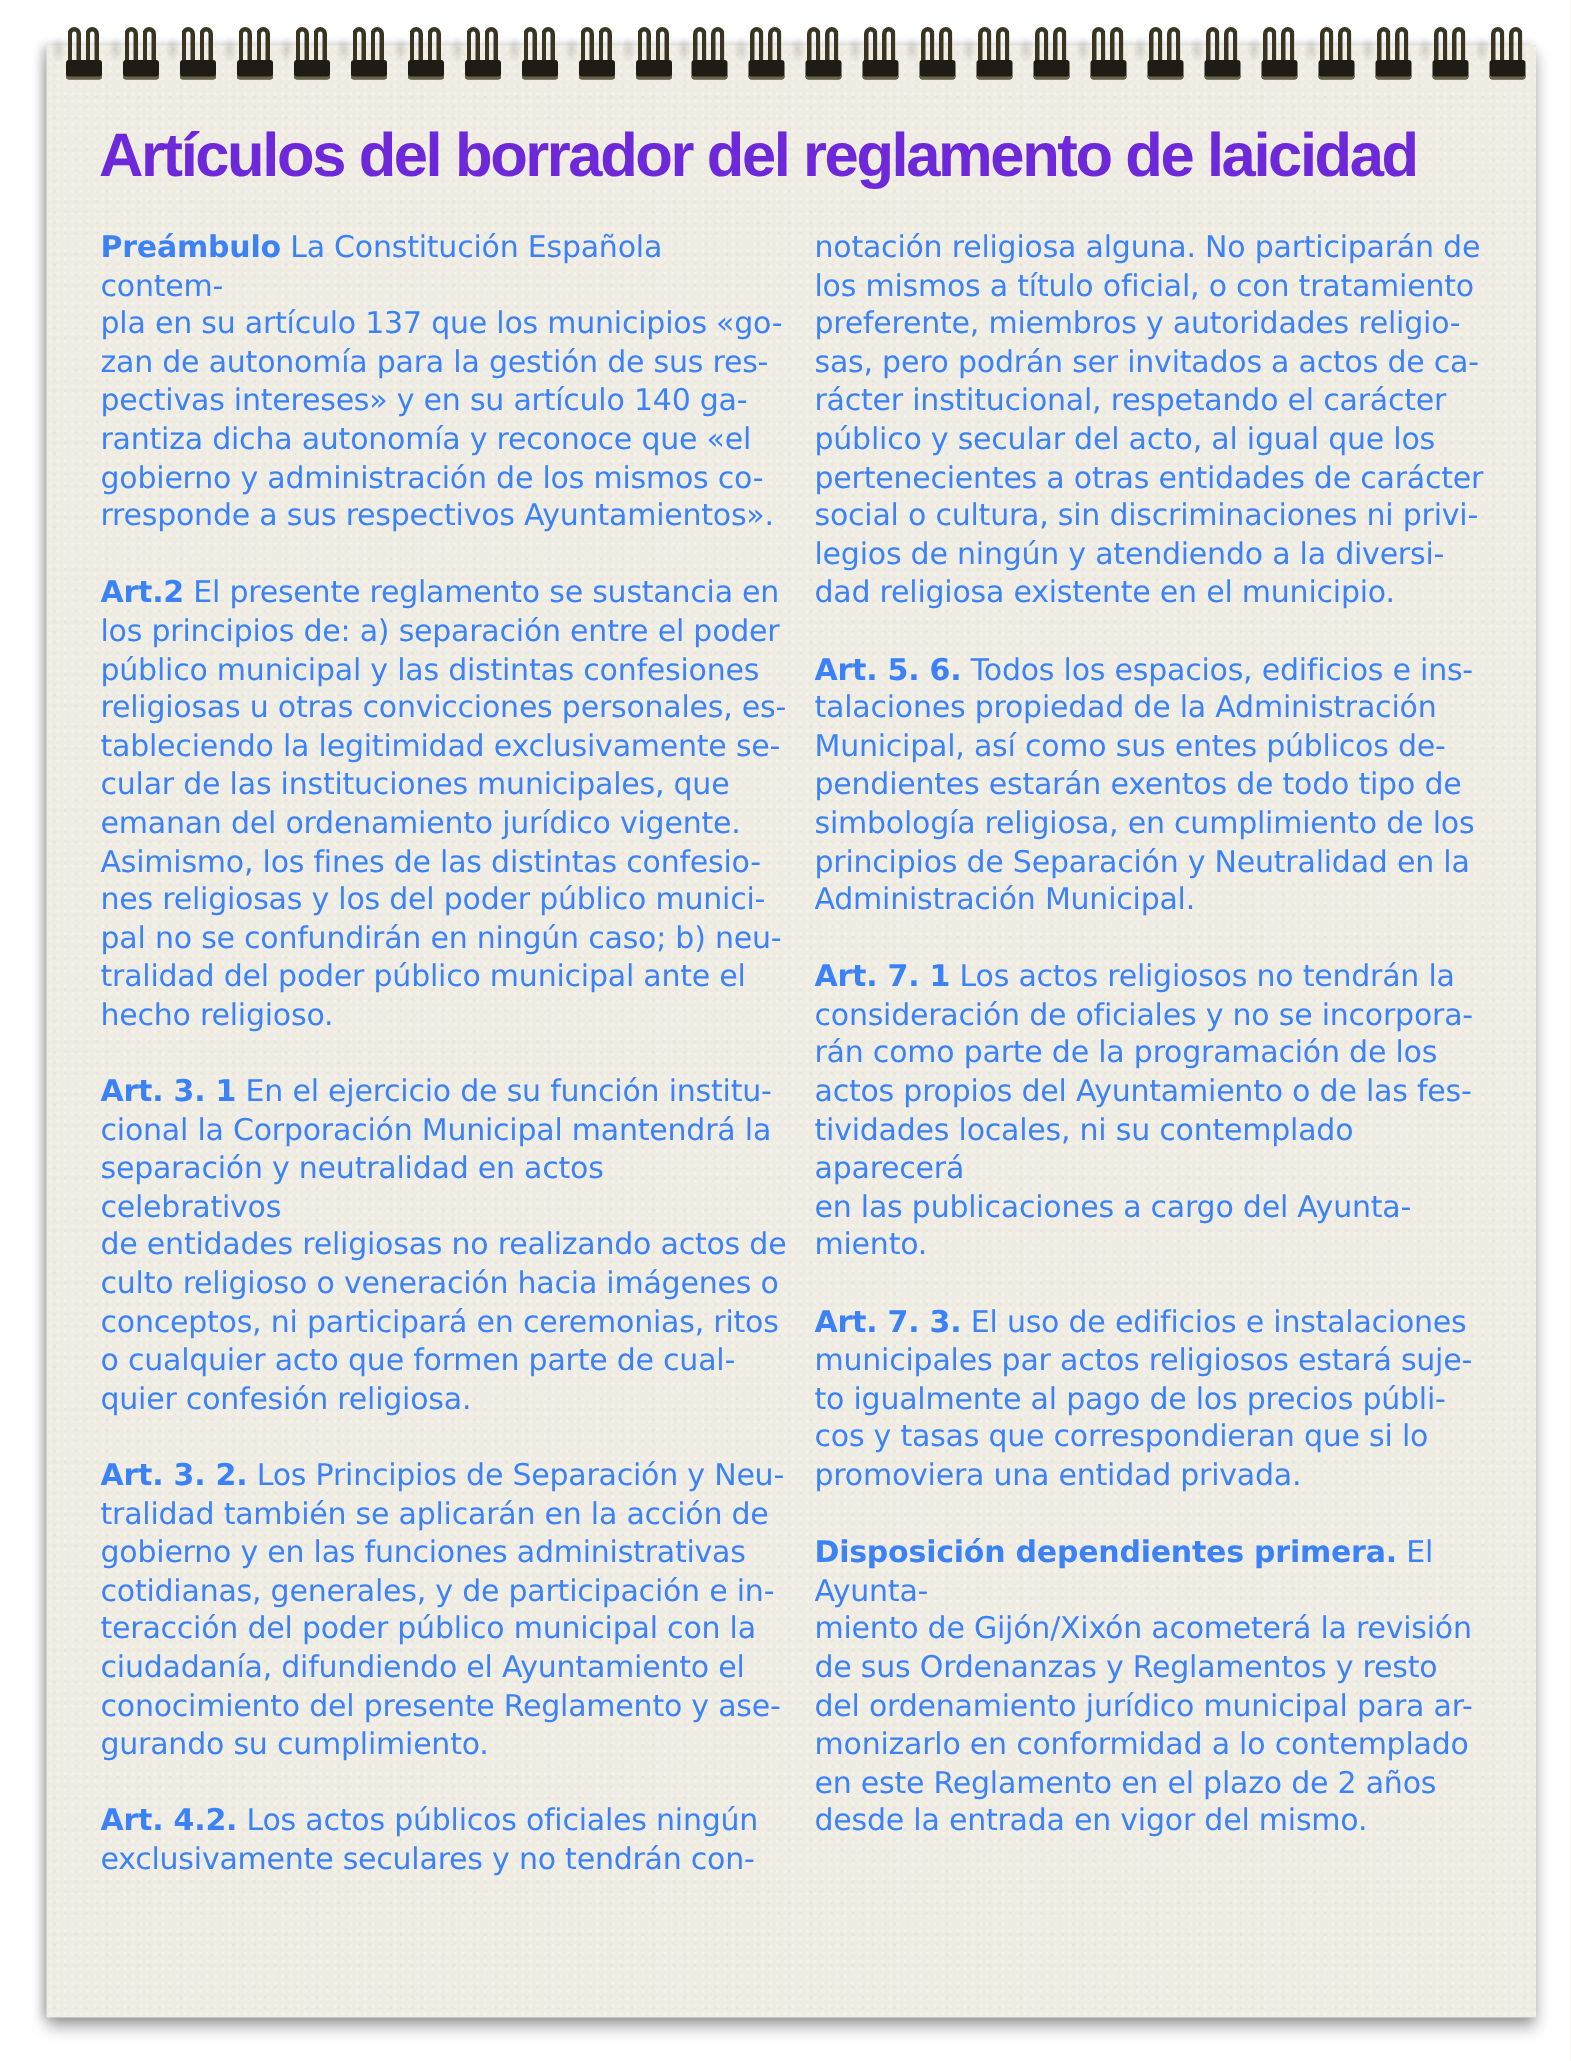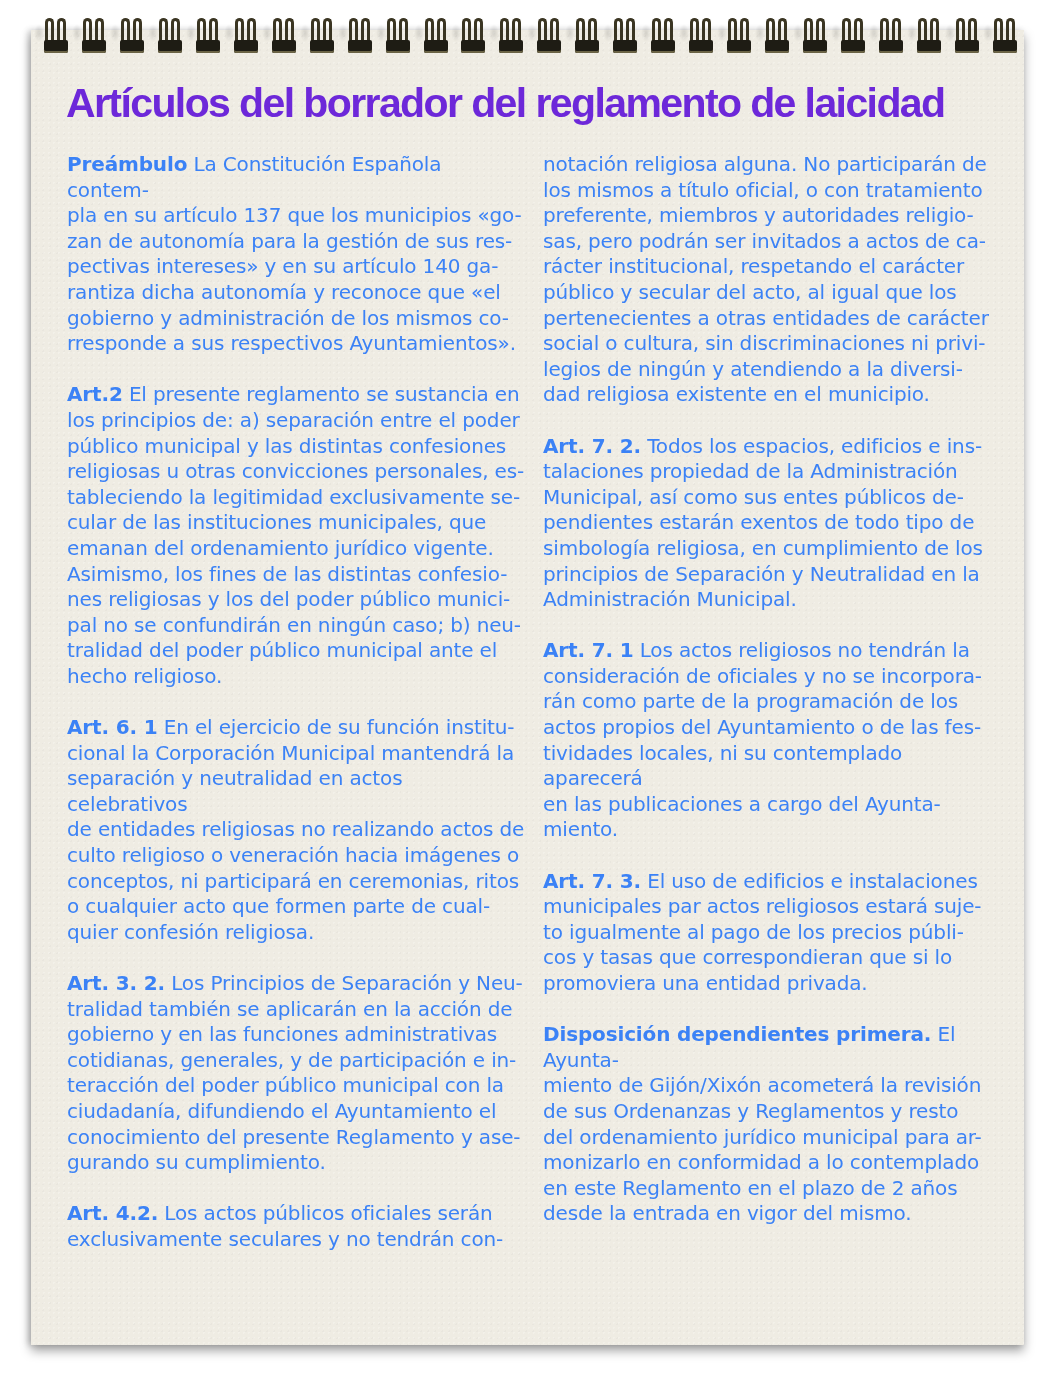--- a/index.html
+++ b/index.html
@@ -205,52 +205,52 @@
 público municipal y las distintas confesiones
 religiosas u otras convicciones personales, es-
 tableciendo la legitimidad exclusivamente se-
 cular de las instituciones municipales, que
 emanan del ordenamiento jurídico vigente.
 Asimismo, los fines de las distintas confesio-
 nes religiosas y los del poder público munici-
 pal no se confundirán en ningún caso; b) neu-
 tralidad del poder público municipal ante el
 hecho religioso.</span></p>
-  <p><b>Art. 6. 1</b><span> En el ejercicio de su función institu-
+  <p><b>Art. 3. 1</b><span> En el ejercicio de su función institu-
 cional la Corporación Municipal mantendrá la
 separación y neutralidad en actos celebrativos
 de entidades religiosas no realizando actos de
 culto religioso o veneración hacia imágenes o
 conceptos, ni participará en ceremonias, ritos
 o cualquier acto que formen parte de cual-
 quier confesión religiosa.</span></p>
   <p><b>Art. 3. 2.</b><span> Los Principios de Separación y Neu-
 tralidad también se aplicarán en la acción de
 gobierno y en las funciones administrativas
 cotidianas, generales, y de participación e in-
 teracción del poder público municipal con la
 ciudadanía, difundiendo el Ayuntamiento el
 conocimiento del presente Reglamento y ase-
 gurando su cumplimiento.</span></p>
-  <p><b>Art. 4.2.</b><span> Los actos públicos oficiales serán
+  <p><b>Art. 4.2.</b><span> Los actos públicos oficiales ningún
 exclusivamente seculares y no tendrán con-</span></p>
 </div>
 
 <div class="col right">
   <p><span>notación religiosa alguna. No participarán de
 los mismos a título oficial, o con tratamiento
 preferente, miembros y autoridades religio-
 sas, pero podrán ser invitados a actos de ca-
 rácter institucional, respetando el carácter
 público y secular del acto, al igual que los
 pertenecientes a otras entidades de carácter
 social o cultura, sin discriminaciones ni privi-
 legios de ningún y atendiendo a la diversi-
 dad religiosa existente en el municipio.</span></p>
-  <p><b>Art. 7. 2.</b><span> Todos los espacios, edificios e ins-
+  <p><b>Art. 5. 6.</b><span> Todos los espacios, edificios e ins-
 talaciones propiedad de la Administración
 Municipal, así como sus entes públicos de-
 pendientes estarán exentos de todo tipo de
 simbología religiosa, en cumplimiento de los
 principios de Separación y Neutralidad en la
 Administración Municipal.</span></p>
   <p><b>Art. 7. 1</b><span> Los actos religiosos no tendrán la
 consideración de oficiales y no se incorpora-
 rán como parte de la programación de los
 actos propios del Ayuntamiento o de las fes-

